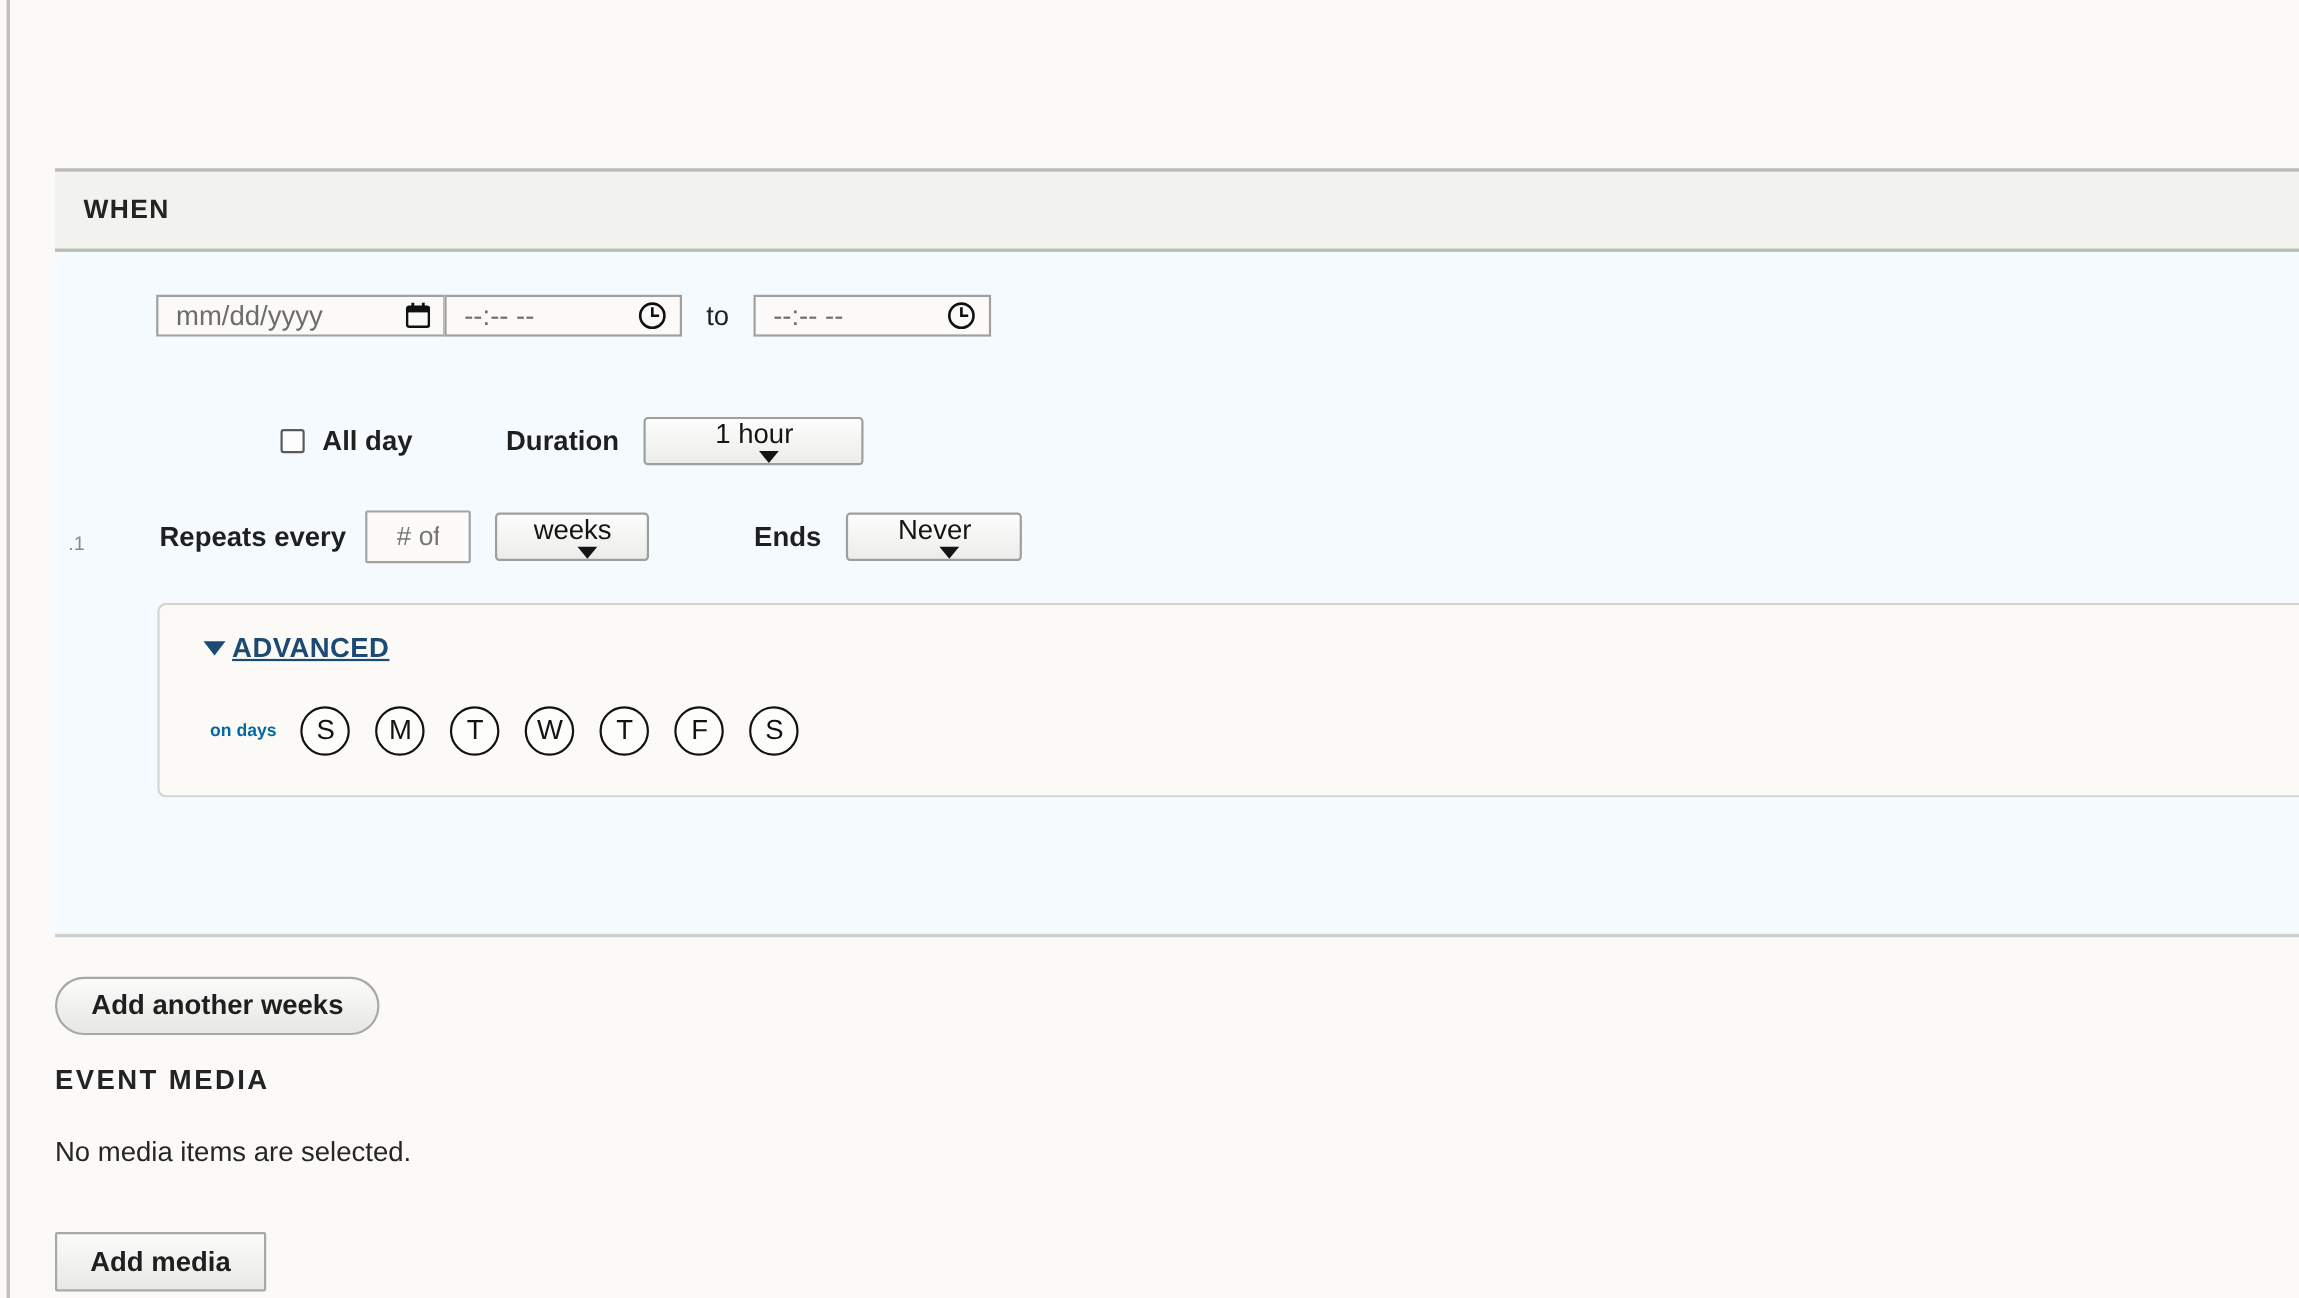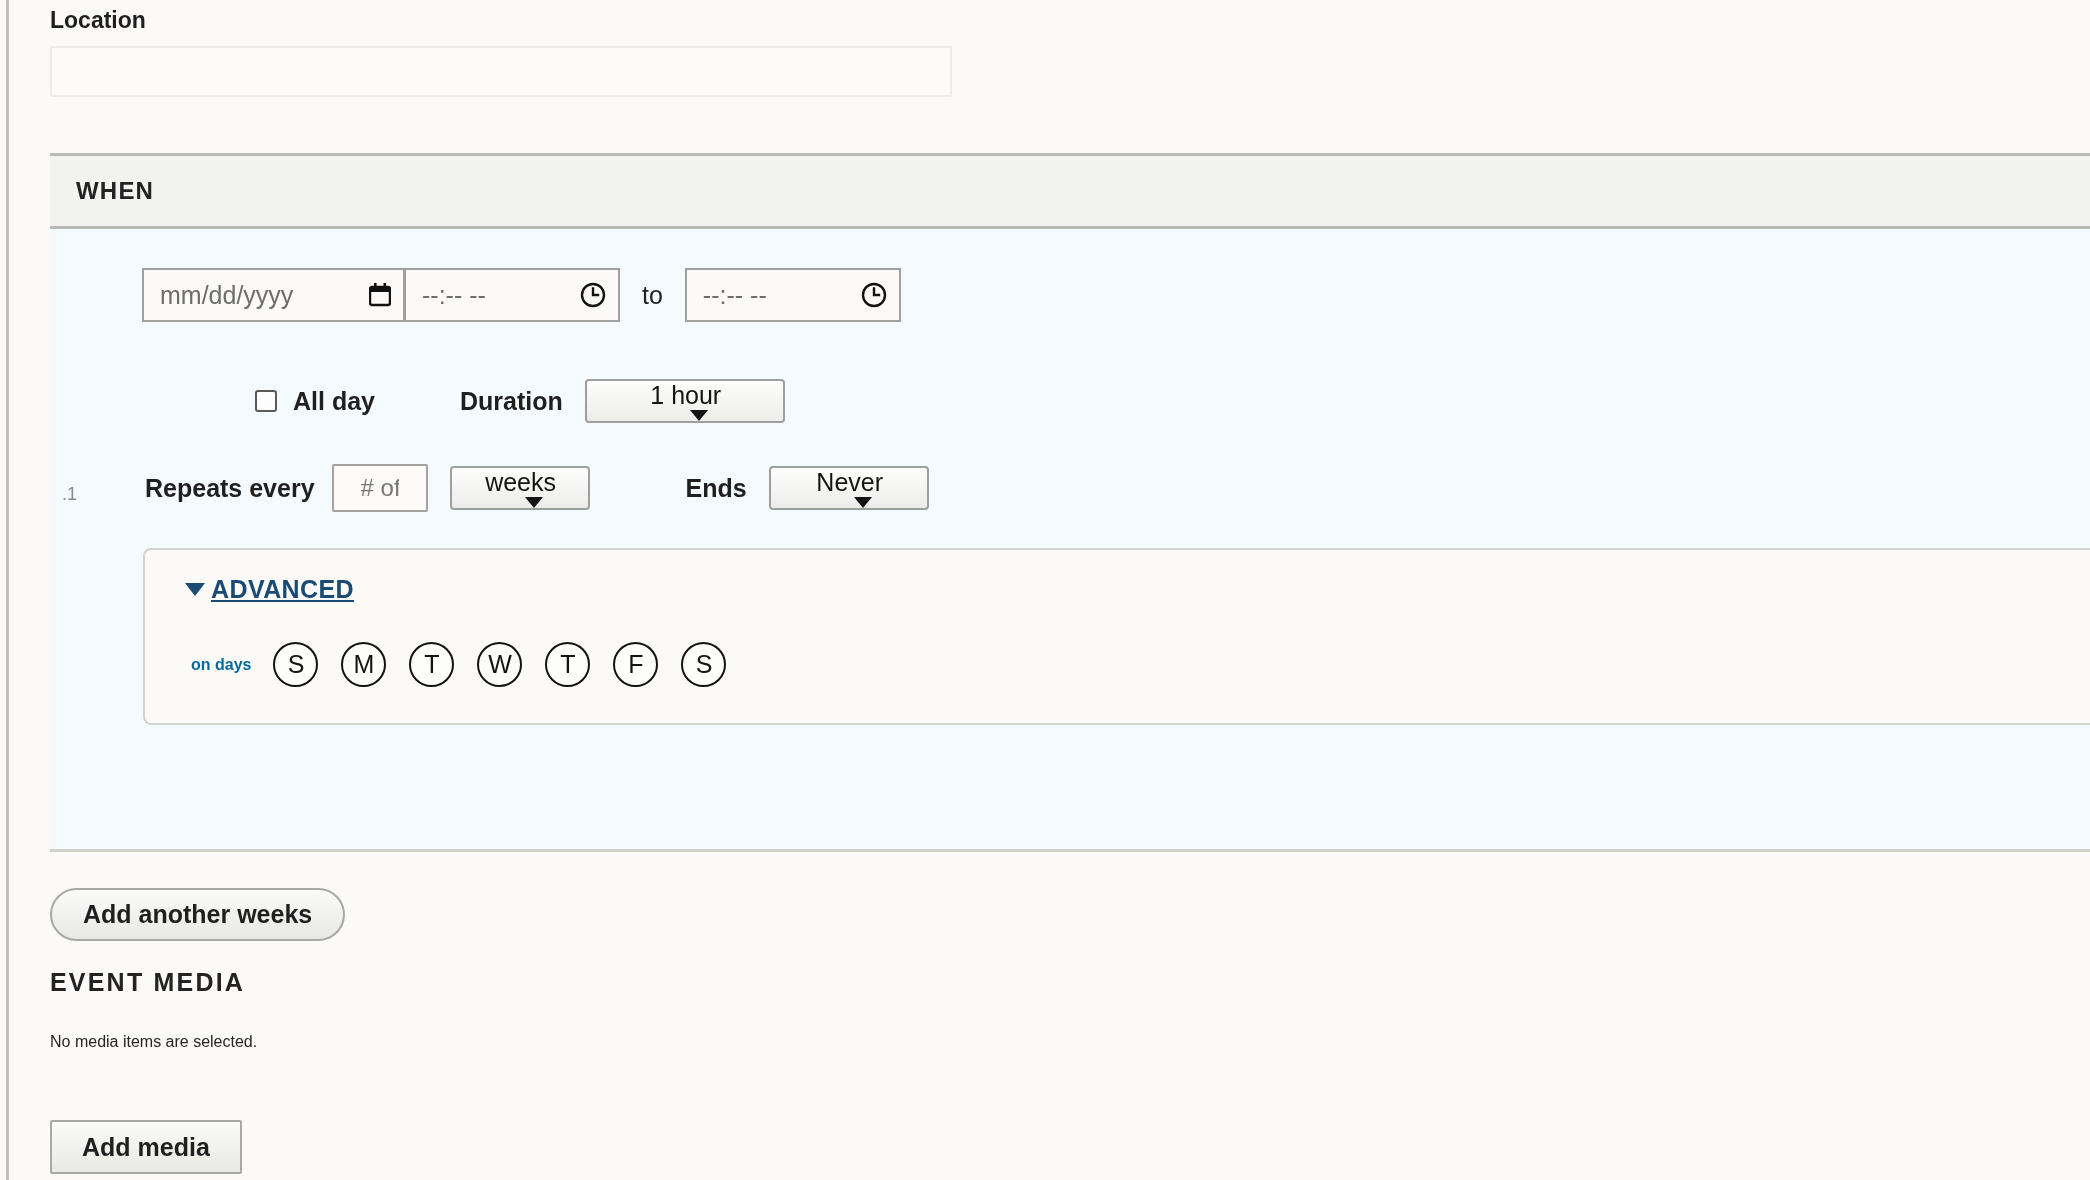--- a/index.html
+++ b/index.html
@@ -103,21 +103,21 @@
   .datetime-row {
     position: absolute;
     left: 92px;
     top: 39px;
     display: flex;
     align-items: center;
   }
   .date-input,
   .time-input {
     box-sizing: border-box;
-    height: 54px;
+    height: 38px;
     background: #fbfaf8;
     border: 2px solid #a0a09e;
     font-family: "Liberation Sans", sans-serif;
     font-size: 25px;
     color: #6d6d6d;
     display: flex;
     align-items: center;
     padding: 0 12px 0 16px;
     gap: 12px;
     white-space: nowrap;
@@ -315,21 +315,21 @@
     top: 968px;
     font-size: 25px;
     font-weight: bold;
     letter-spacing: 2.2px;
     color: #232323;
   }
   .no-media-text {
     position: absolute;
     left: 50px;
     top: 1033px;
-    font-size: 16px;
+    font-size: 25px;
     color: #262626;
   }
   .add-media {
     position: absolute;
     left: 50px;
     top: 1120px;
     box-sizing: border-box;
     height: 54px;
     padding: 0 30px;
     border: 2px solid #a8a8a4;
@@ -344,24 +344,20 @@
     cursor: pointer;
   }
 </style>
 </head>
 <body>
 
 <div class="page-edge"></div>
 
 <div class="canvas">
 
-  <div class="location-block">
-    <div class="field-label">Location</div>
-    <input class="location-input" type="text" value="" placeholder="" style="">
-  </div>
 
   <div class="when-header">
     <span class="when-title">WHEN</span>
   </div>
 
   <div class="when-body">
 
     <div class="datetime-row">
 
       <div class="date-input">

